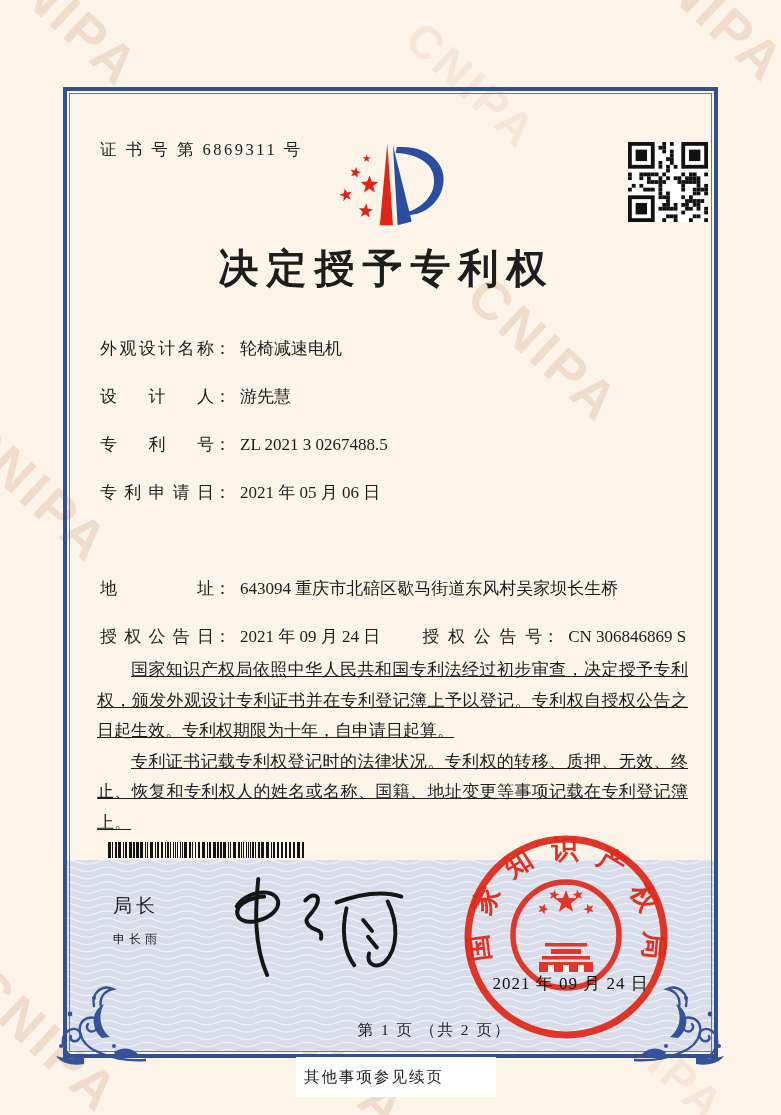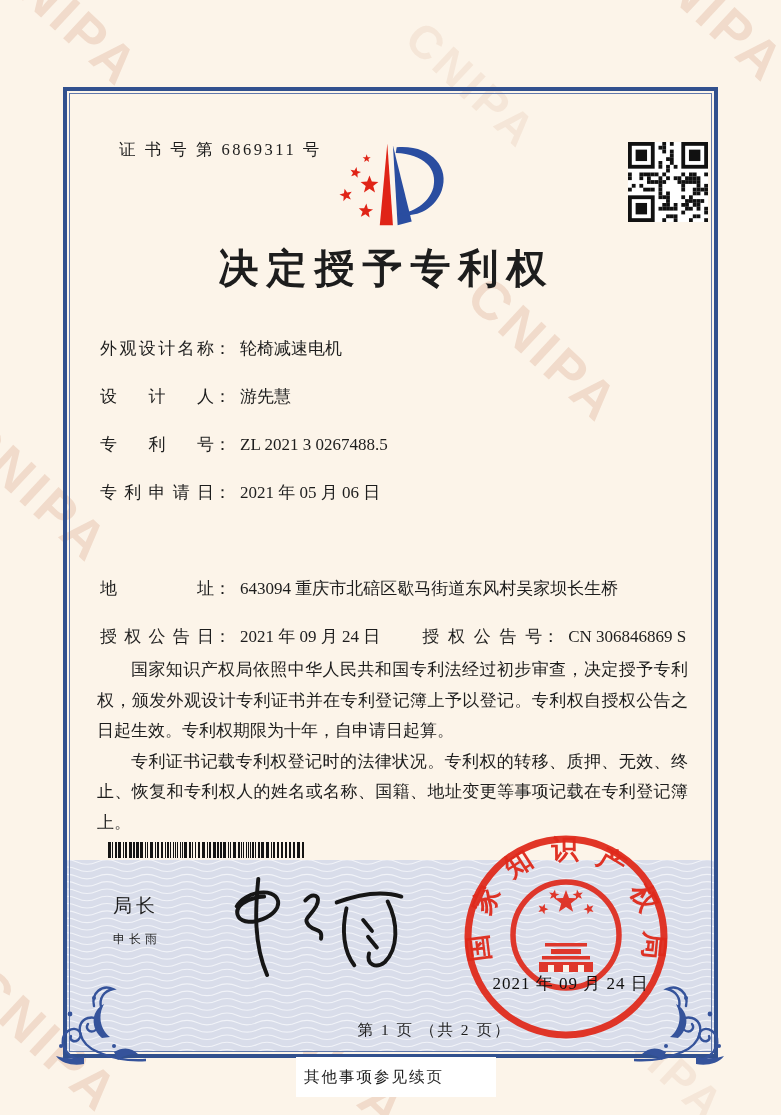--- a/index.html
+++ b/index.html
@@ -8,31 +8,31 @@
   
   .wm{position:absolute;font-family:"Liberation Sans","DejaVu Sans",sans-serif;font-weight:bold;
       font-size:54px;letter-spacing:4px;color:rgba(211,152,122,.27);transform:rotate(43deg);
       white-space:nowrap;pointer-events:none;}
   .wm.light{color:rgba(211,152,122,.15);font-size:46px;}
   
   .band{position:absolute;left:67px;top:860px;width:647px;height:192px;}
   
   .frame{position:absolute;left:63px;top:87px;width:647px;height:963px;border:4px solid #31508e;}
   .frame-inner{position:absolute;inset:2px;border:1px solid #6078ab;}
-  .certno{position:absolute;left:100px;top:139px;font-size:16.5px;letter-spacing:2.5px;margin-left:19px;}
+  .certno{position:absolute;left:100px;top:139px;font-size:16.5px;letter-spacing:2.5px;}
   .qr{position:absolute;left:628px;top:142px;}
   .logo{position:absolute;left:331px;top:130px;}
   .title{position:absolute;left:63px;top:241px;width:647px;text-align:center;
          font-size:40px;font-weight:bold;letter-spacing:8px;}
   .field-row{position:absolute;left:100px;font-size:17px;white-space:nowrap;}
   .flabel{display:inline-block;width:114px;text-align:justify;text-align-last:justify;vertical-align:bottom;}
   .fvalue{margin-left:9px;}
   .grant2{margin-left:42px;}
   .flabel2{display:inline-block;width:120px;text-align:justify;text-align-last:justify;vertical-align:bottom;}
-  .paras{position:absolute;left:97px;top:655px;width:591px;font-size:17px;line-height:30.5px;text-align:justify;}
+  .paras{position:absolute;left:97px;top:655px;width:591px;font-size:17px;line-height:30.5px;text-align:justify;text-decoration:underline;}
   .paras p{margin:0;text-indent:2em;}
   .barcode{position:absolute;left:108px;top:842px;}
   .sig-title{position:absolute;left:113px;top:893px;font-family:"Liberation Sans","DejaVu Sans",sans-serif;
              font-size:19px;letter-spacing:4px;}
   .sig-name{position:absolute;left:113px;top:931px;font-family:"Liberation Sans","DejaVu Sans",sans-serif;
             font-size:12px;letter-spacing:4px;}
   .signature{position:absolute;left:223px;top:866px;}
   .seal{position:absolute;left:460px;top:831px;}
   .seal-date{position:absolute;left:468px;top:972px;width:205px;text-align:center;
              font-size:17px;letter-spacing:1px;color:#101010;}

